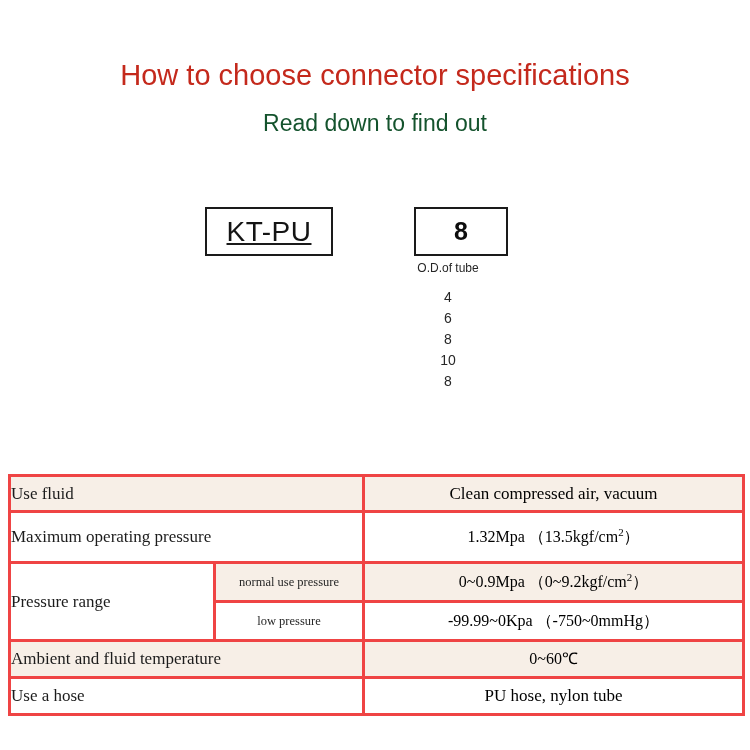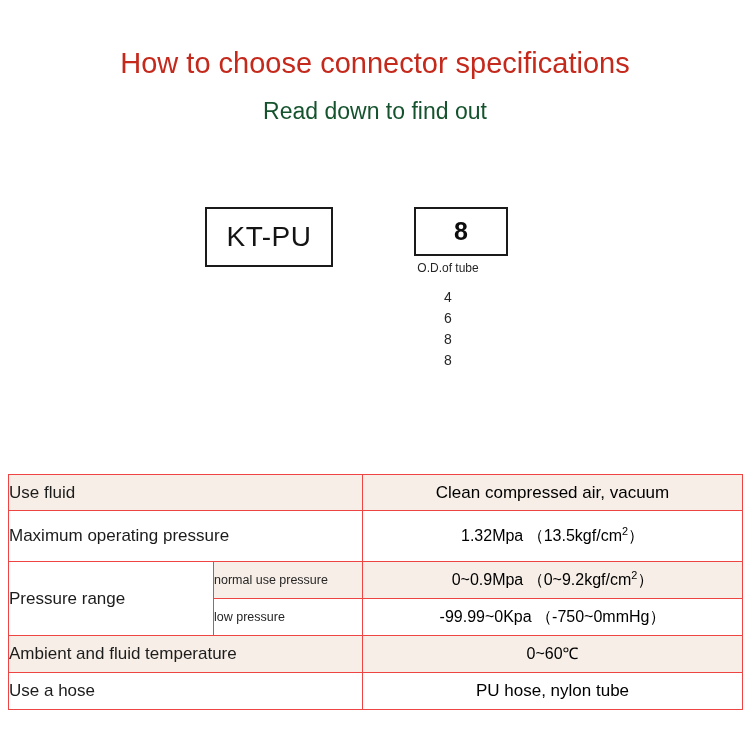--- a/index.html
+++ b/index.html
@@ -13,21 +13,21 @@
     font-family: "Liberation Sans", sans-serif;
     color: #1a1a1a;
     overflow: hidden;
     position: relative;
   }
 
   
   .heading-block {
     position: absolute;
     left: 0;
-    top: 44px;
+    top: 56px;
     width: 750px;
     text-align: center;
   }
   .main-title {
     font-size: 29px;
     line-height: 38px;
     color: #c4291c;
     font-weight: 400;
     letter-spacing: 0px;
     white-space: nowrap;
@@ -55,21 +55,22 @@
     box-sizing: border-box;
     background: #ffffff;
     display: flex;
     align-items: center;
     justify-content: center;
   }
   .box-series {
     left: 205px;
     top: 0;
     width: 128px;
-    height: 60px;
+    height: 49px;
+    text-decoration: underline;
   }
   .box-series .code-text {
     font-size: 28px;
     line-height: 30px;
     color: #141414;
     letter-spacing: 0.5px;
   }
   .box-size {
     left: 414px;
     top: 0;
@@ -113,41 +114,42 @@
     top: 474px;
     width: 734px;
   }
   table.spec-table {
     border-collapse: collapse;
     width: 734px;
     table-layout: fixed;
     background: #ffffff;
   }
   table.spec-table td {
-    border: 1px solid #ef4444;
+    border: 3px solid #ef4444;
     padding: 0;
     vertical-align: middle;
+    font-family: Liberation Serif, serif;
   }
   .row-beige td { background: #f7efe7; }
   .row-white td { background: #ffffff; }
   td.beige-cell { background: #f7efe7 !important; }
   td.white-cell { background: #ffffff !important; }
 
   .lbl {
     font-size: 17px;
     line-height: 22px;
     color: #1c1c1c;
     padding: 7px 0 7px 12px;
     text-align: left;
   }
   .sublbl {
     font-size: 12.5px;
     line-height: 17px;
     color: #262626;
-    text-align: left;
+    text-align: center;
     padding: 7px 4px;
   }
   .val {
     font-size: 16px;
     line-height: 22px;
     color: #000000;
     text-align: center;
     padding: 7px 6px;
   }
   .val-lg {
@@ -180,20 +182,21 @@
     <span class="code-text">8</span>
   </div>
 </div>
 
 <div class="od-column">
   <div class="od-caption">O.D.of tube</div>
   <div class="od-values">
     <div class="od-value">4</div>
     <div class="od-value">6</div>
     <div class="od-value">8</div>
+    <div class="od-value">10</div>
     <div class="od-value">8</div>
   </div>
 </div>
 
 <div class="spec-table-wrap">
   <table class="spec-table">
     <colgroup>
       <col style="width:205px">
       <col style="width:149px">
       <col style="width:380px">

